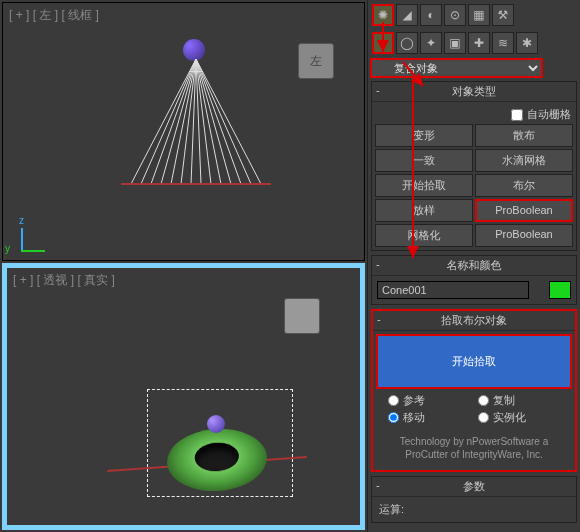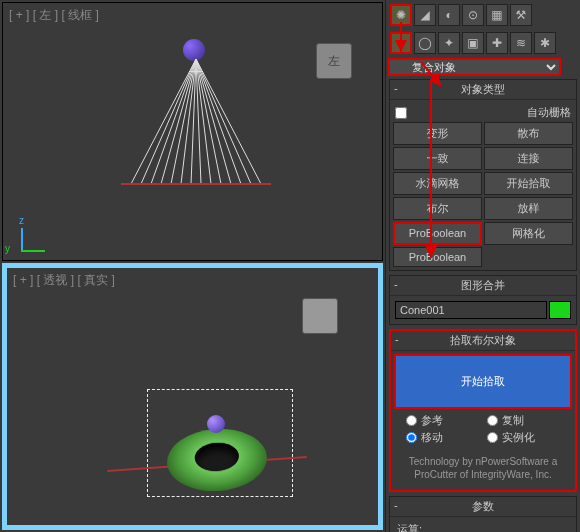--- a/index.html
+++ b/index.html
@@ -11,25 +11,25 @@
 .vp-label span { color: #888; }
 .side { flex: 1; background: #3a3a3a; border-left: 1px solid #222; display: flex; flex-direction: column; padding: 2px; gap: 2px; }
 .toolbar { display: flex; gap: 2px; padding: 2px; align-items: center; }
 .toolbar .iconbtn { width: 22px; height: 22px; background: #4a4a4a; border: 1px solid #222; display: flex; align-items: center; justify-content: center; cursor: pointer; color: #bbb; font-size: 12px; }
 .toolbar .iconbtn.active { background: #5a5a3a; border-color: #aa8; }
 .dropdown { height: 20px; background: #4a4a4a; border: 1px solid #000; color: #ddd; width: 173px; font-size: 11px; padding: 0 18px; }
 .rollout { background: #3a3a3a; border: 1px solid #222; margin: 1px; }
 .roll-head { background: #3a3a3a; text-align: center; padding: 2px; position: relative; color: #ccc; font-size: 11px; border-bottom: 1px solid #2a2a2a; }
 .roll-head .minus { position: absolute; left: 4px; top: 2px; }
 .roll-body { padding: 3px; }
-.chk { display: flex; align-items: center; justify-content: space-between; gap: 4px; padding: 2px; }
+.chk { display: flex; align-items: center; justify-content: flex-end; gap: 4px; padding: 2px; }
 .chk input { width: 12px; height: 12px; }
 .btn-grid { display: grid; grid-template-columns: 1fr 1fr; gap: 2px; }
 .btn { background: #4a4a4a; border: 1px solid #222; color: #ccc; padding: 3px 2px; text-align: center; font-size: 11px; cursor: pointer; }
-.name-row { display: flex; gap: 2px; padding: 2px; align-items: center; }
+.name-row { display: flex; gap: 20px; padding: 2px; align-items: center; }
 .name-input { flex: 1; height: 18px; background: #3a3a3a; border: 1px solid #000; color: #ccc; padding: 0 4px; font-size: 11px; }
 .color-sw { width: 22px; height: 18px; background: #1ad61a; border: 1px solid #000; cursor: pointer; }
 .blue-btn { background: #3169c6; color: #fff; border: 1px solid #000; padding: 18px; text-align: center; cursor: pointer; }
 .radio-grid { display: grid; grid-template-columns: 1fr 1fr; gap: 2px 8px; padding: 4px 12px; }
 .radio-grid label { display: flex; align-items: center; gap: 4px; color: #ccc; font-size: 11px; }
 .radio-grid input { width: 11px; height: 11px; }
 .tech { text-align: center; color: #999; font-size: 10px; padding: 6px 4px; line-height: 1.3; }
 .hl-red { border: 2px solid #d00 !important; }
 
 .sphere-top { position: absolute; top: 36px; left: 180px; width: 22px; height: 22px; border-radius: 50%; background: radial-gradient(circle at 30% 30%, #8a6aff, #3a2a80); }
@@ -148,34 +148,33 @@
     <div class="roll-head"><span class="minus">-</span><span>对象类型</span></div>
     <div class="roll-body">
       <div class="chk">
           <input type="checkbox" style="">
           <span>自动栅格</span>
         </div>
       <div class="btn-grid">
         <div class="btn">变形</div>
         <div class="btn">散布</div>
         <div class="btn">一致</div>
-        <div class="btn">连接</div>
         <div class="btn">水滴网格</div>
         <div class="btn">开始拾取</div>
         <div class="btn">布尔</div>
         <div class="btn">放样</div>
         <div class="btn hl-red">ProBoolean</div>
         <div class="btn">网格化</div>
         <div class="btn">ProBoolean</div>
       </div>
     </div>
   </div>
 
   <div class="rollout">
-    <div class="roll-head"><span class="minus">-</span><span>图形合并</span></div>
+    <div class="roll-head"><span class="minus">-</span><span>名称和颜色</span></div>
     <div class="roll-body">
       <div class="name-row">
         <input class="name-input" value="Cone001" style="">
         <div class="color-sw" style="background:#1ad61a"></div>
       </div>
     </div>
   </div>
 
   <div class="rollout hl-red">
     <div class="roll-head"><span class="minus">-</span><span>拾取布尔对象</span></div>

